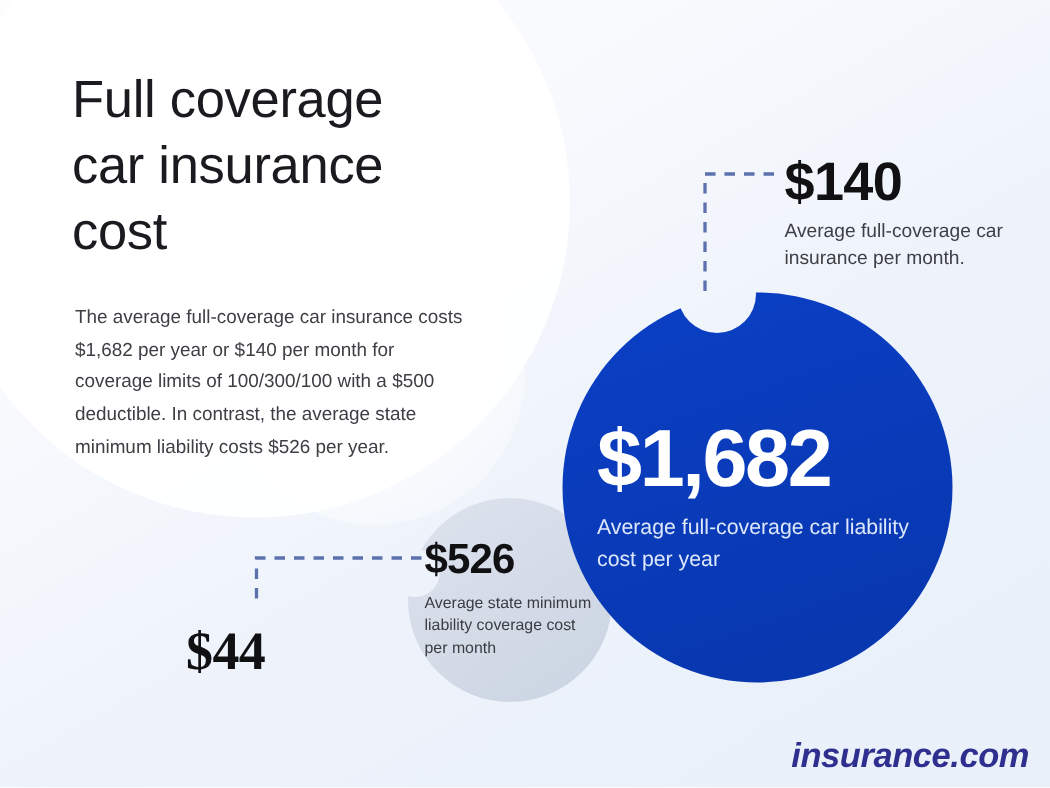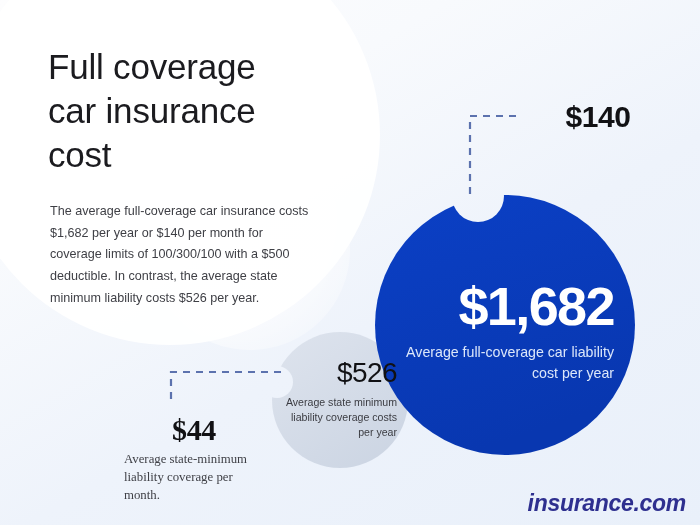--- a/index.html
+++ b/index.html
@@ -65,39 +65,38 @@
     width: 268px;
     font-size: 12.6px;
     line-height: 1.72;
     color: #3e3f45;
     margin-top: 36px;
   }
 
   
   .callout { position: absolute; }
   .callout-value {
-    font-size: 30px;
+    font-size: 36px;
     font-weight: 700;
     color: #111114;
     letter-spacing: -0.4px;
     margin: 0 0 3px 0;
-    text-align: center;
   }
   .callout-desc {
     font-size: 12.8px;
     line-height: 1.42;
     color: #3e3f45;
   }
   #callout-monthly-full   { left: 523px; top: 100px; width: 150px; }
   #callout-monthly-liab   { left: 124px; top: 413px; width: 140px; font-family: Liberation Serif, serif; }
 
   
   .circle-content {
     position: absolute;
-    text-align: right;
+    text-align: left;
     pointer-events: none;
   }
   #blue-circle-content {
     left: 398px;
     top: 278px;
     width: 216px;
   }
   .big-value {
     font-size: 54px;
     font-weight: 700;
@@ -111,21 +110,21 @@
     line-height: 1.45;
     color: #dce7fa;
   }
   #gray-circle-content {
     left: 283px;
     top: 358px;
     width: 114px;
   }
   .mid-value {
     font-size: 28px;
-    font-weight: 400;
+    font-weight: 700;
     color: #111114;
     letter-spacing: -0.6px;
     line-height: 1.1;
     margin-bottom: 6px;
   }
   .mid-label {
     font-size: 10.6px;
     line-height: 1.42;
     color: #3b3c42;
   }
@@ -181,32 +180,32 @@
     <path d="M 281 372 L 171 372 L 171 404" fill="none" stroke="#5c72ae" stroke-width="2.2" stroke-dasharray="7 6" stroke-linecap="butt"></path>
   </svg>
 
   <h1 class="page-title">Full coverage
 car insurance
 cost</h1>
   <p class="page-desc">The average full-coverage car insurance costs $1,682 per year or $140 per month for coverage limits of 100/300/100 with a $500 deductible. In contrast, the average state minimum liability costs $526 per year.</p>
 
   <div class="callout" id="callout-monthly-full">
     <div class="callout-value">$140</div>
+    <div class="callout-desc">Average full-coverage car insurance per month.</div>
   </div>
 
   <div class="callout" id="callout-monthly-liab">
     <div class="callout-value">$44</div>
-    <div class="callout-desc">Average state-minimum liability coverage per month.</div>
   </div>
 
   <div class="circle-content" id="blue-circle-content">
     <div class="big-value">$1,682</div>
     <div class="big-label">Average full-coverage car liability cost per year</div>
   </div>
 
   <div class="circle-content" id="gray-circle-content">
     <div class="mid-value">$526</div>
-    <div class="mid-label">Average state minimum liability coverage costs per year</div>
+    <div class="mid-label">Average state minimum liability coverage cost per month</div>
   </div>
 
   <div id="brand-logo">insurance.com</div>
 
 </div>
 
 </body></html>

